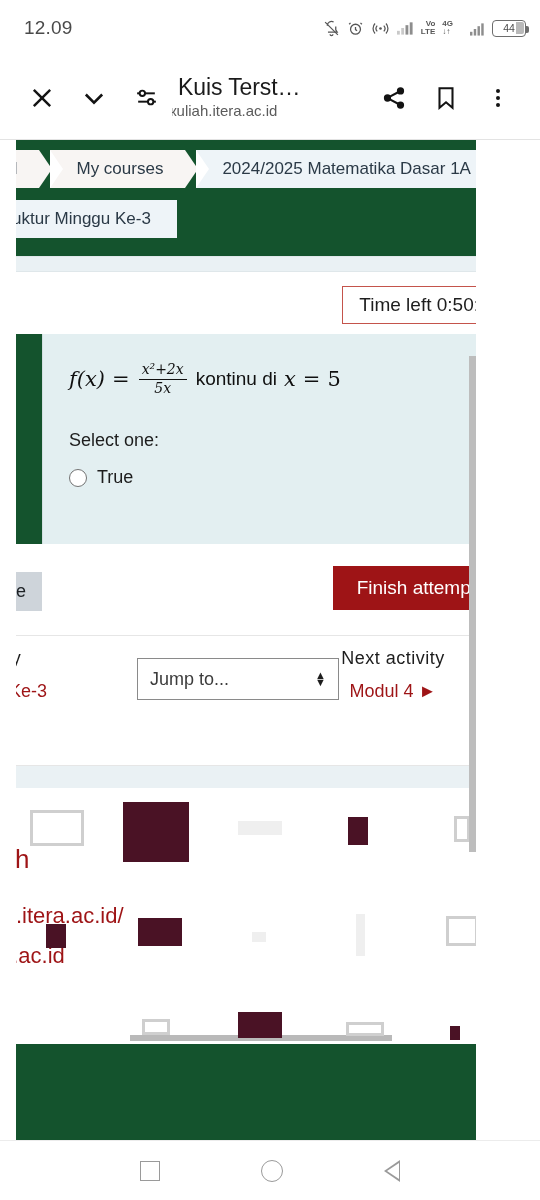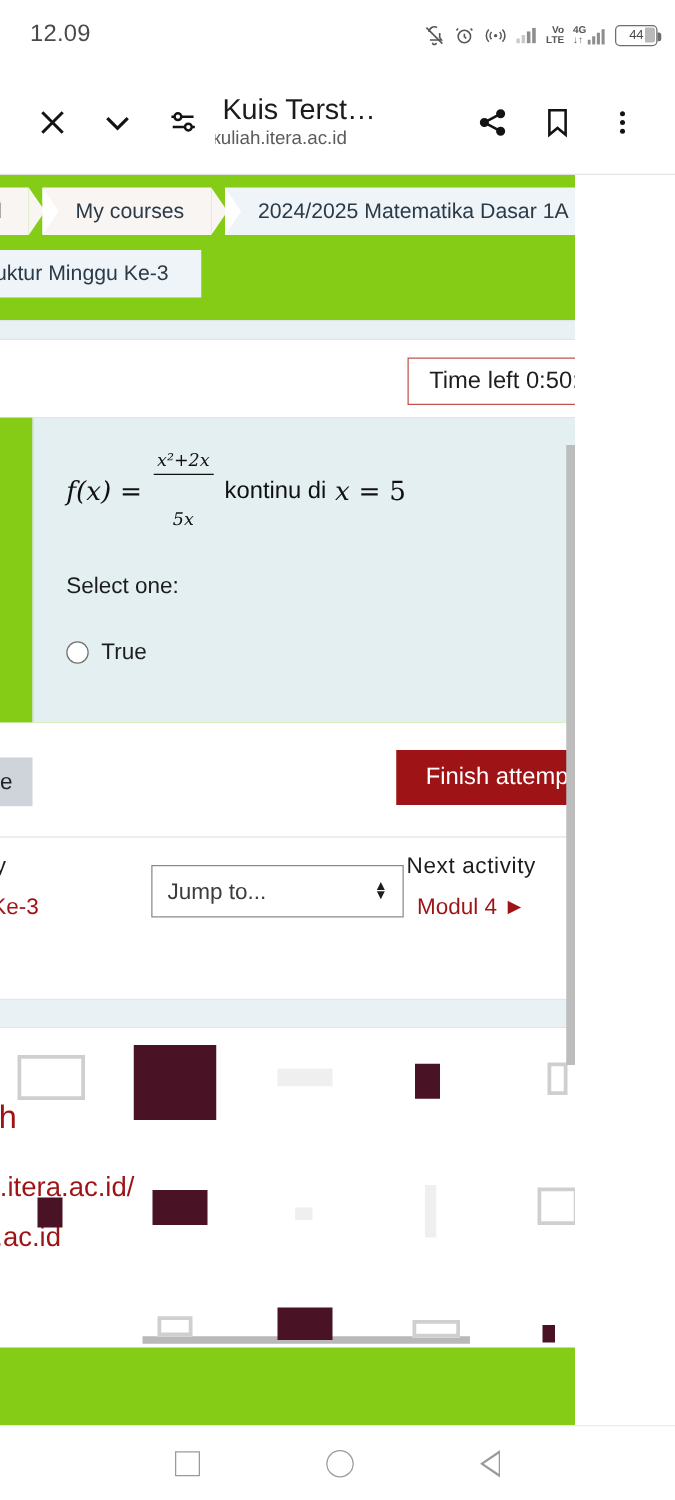--- a/index.html
+++ b/index.html
@@ -29,21 +29,21 @@
     content: ""; position: absolute; right: -4px; top: 5px;
     width: 2.6px; height: 7px; background: #6d6d6d; border-radius: 0 2px 2px 0;
   }
   .battery .fillbar {
     position: absolute; right: 1.5px; top: 1.5px; bottom: 1.5px;
     width: 8px; background: #b9b9b9; border-radius: 0 2px 2px 0;
   }
   .battery span { position: relative; z-index: 2; }
   .volte { display: flex; flex-direction: column; line-height: 8px;
            font-size: 8px; font-weight: bold; color: #565656; align-items: flex-end; }
-  .g4 { display: flex; align-items: flex-end; gap: 1px; }
+  .g4 { display: flex; align-items: flex-end; gap: 17px; }
   .g4 .lbl { display: flex; flex-direction: column; line-height: 8px;
              font-size: 8px; font-weight: bold; color: #565656; }
 
   
   .toolbar {
     position: absolute; top: 56px; left: 0; width: 540px; height: 84px;
     background: #fff; display: flex; align-items: center; padding: 0 16px;
     border-bottom: 1px solid #e3e3e3;
   }
   .tb-btn { width: 52px; height: 52px; display: flex; align-items: center;
@@ -53,22 +53,22 @@
     font-size: 23px; color: #1b1b1b; white-space: nowrap;
     overflow: hidden; line-height: 27px; letter-spacing: -.1px;
   }
   .tb-title .t2 {
     font-size: 15px; color: #5b5b5b; white-space: nowrap;
     overflow: hidden; line-height: 20px; margin-left: -8px;
   }
 
   
   .page {
-    position: absolute; top: 140px; left: 0; width: 460px; height: 1000px;
-    background: #84cc16; overflow: hidden;
+    position: absolute; top: 140px; left: 16px; width: 460px; height: 1000px;
+    background: #14532d; overflow: hidden;
   }
 
   
   .crumbs {
     position: relative; height: 58px; display: flex; align-items: center;
     margin-left: -34px; white-space: nowrap;
   }
   .crumb {
     position: relative; height: 38px; display: flex; align-items: center;
     padding: 0 22px 0 26px; font-size: 17px; color: #2b3a47;
@@ -111,24 +111,24 @@
     padding: 28px 0 46px 26px; min-height: 210px;
   }
   .formula { font-family: "DejaVu Serif", serif; font-size: 21px;
              color: #101010; display: flex; align-items: center; gap: 7px;
              white-space: nowrap; }
   .formula i { font-style: italic; }
   .frac { display: inline-flex; flex-direction: column; align-items: center;
           vertical-align: middle; font-size: 14px; line-height: 1.12;
           margin: 0 2px; }
   .frac .num { border-bottom: 1.2px solid #101010; padding: 0 3px 1px; }
-  .frac .den { padding: 1px 3px 0; margin-top: 28px; }
+  .frac .den { padding: 1px 3px 0; }
   .formula .word { font-family: "Liberation Sans", sans-serif; font-size: 19px; }
   .selone { margin-top: 34px; font-size: 18px; color: #1d1d1d; }
-  .opt { display: flex; align-items: center; gap: 10px; margin-top: 32px; }
+  .opt { display: flex; align-items: center; gap: 10px; margin-top: 16px; }
   .radio { width: 18px; height: 18px; border: 1.6px solid #737373;
            border-radius: 50%; background: #fff; flex: none; }
   .opt span { font-size: 18px; color: #1d1d1d; }
 
   
   .actions { position: relative; height: 92px; background: #fff;
              border-bottom: 1px solid #e6e6e6; }
   .pagebtn {
     position: absolute; left: -26px; top: 28px; background: #ced4da;
     color: #1d2125; font-size: 18px; padding: 9px 16px;

